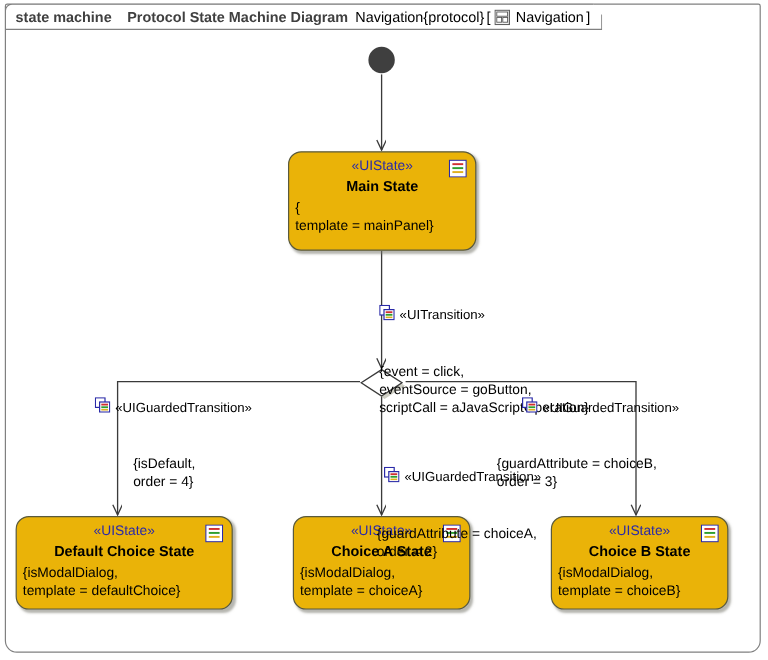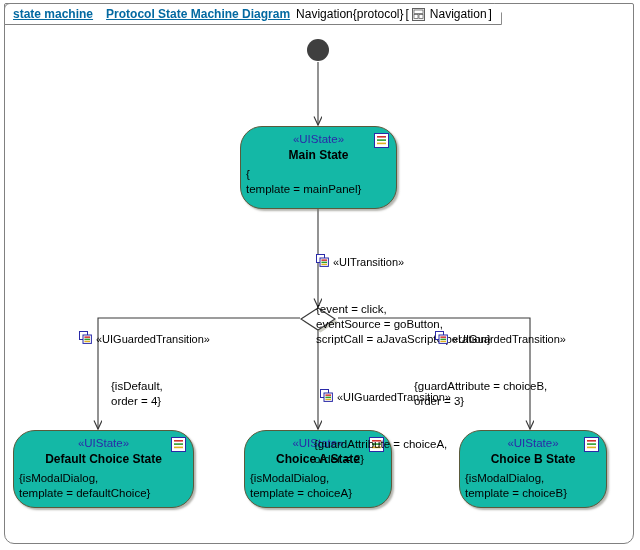--- a/index.html
+++ b/index.html
@@ -42,22 +42,21 @@
     display: flex;
     align-items: center;
     padding: 0 9px 0 8px;
     white-space: nowrap;
     
     clip-path: polygon(0 0, calc(100% - 8px) 0, 100% 45%, 100% 100%, 0 100%);
   }
   #frame-tab .kind {
     font-size: 12px;
     font-weight: bold;
-    color: #0369a1;
-    text-decoration: underline;
+    color: #404040;
   }
   #frame-tab .fname {
     font-size: 12px;
     color: #000000;
     margin-left: 6px;
   }
   #frame-tab .brk {
     font-size: 12px;
     color: #000000;
     margin-left: 2px;
@@ -65,23 +64,23 @@
   #frame-tab .pkg-icon {
     margin: 0 4px 0 3px;
     display: inline-block;
     line-height: 0;
   }
 
   
   .state {
     position: absolute;
     box-sizing: border-box;
-    background: #14b8a6;
+    background: #eab308;
     border: 1px solid #5a5a3c;
-    border-radius: 22px;
+    border-radius: 11px;
     box-shadow: 2px 2px 2px rgba(120,120,110,0.55);
   }
   .state .stereotype {
     text-align: center;
     color: #2a2aa8;
     font-size: 11.5px;
     margin-top: 5px;
     line-height: 14px;
   }
   .state .sname {

